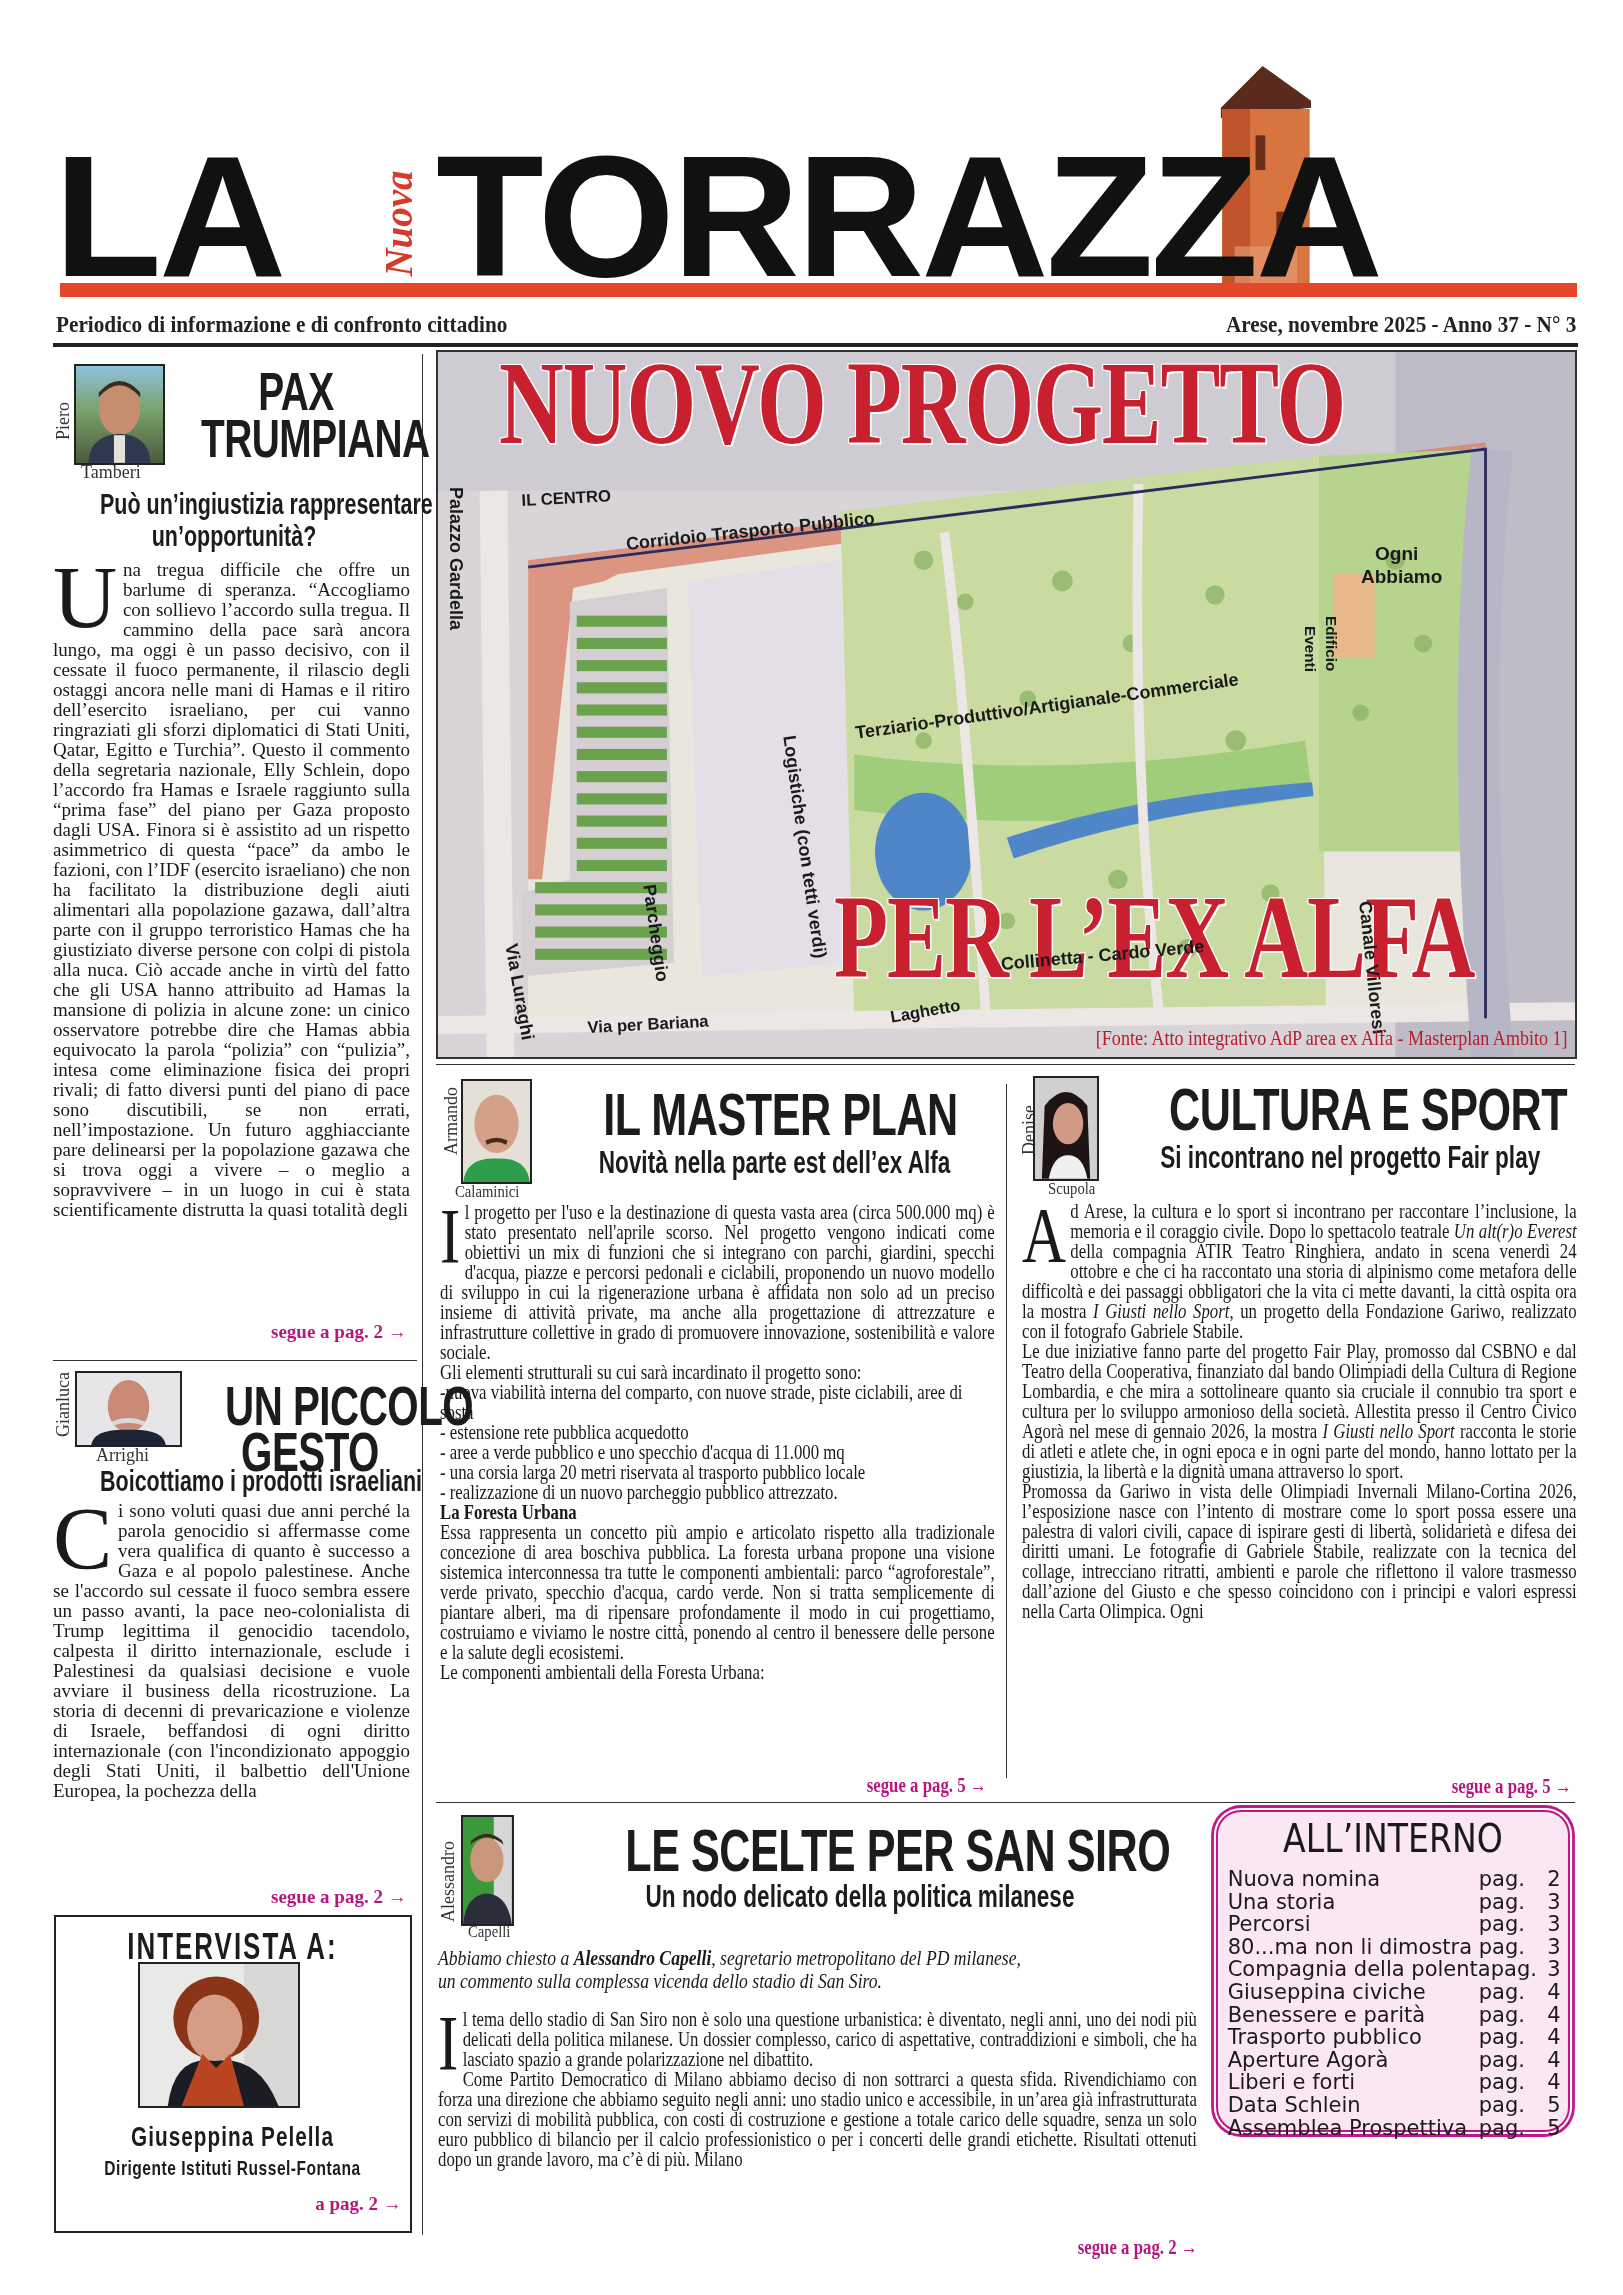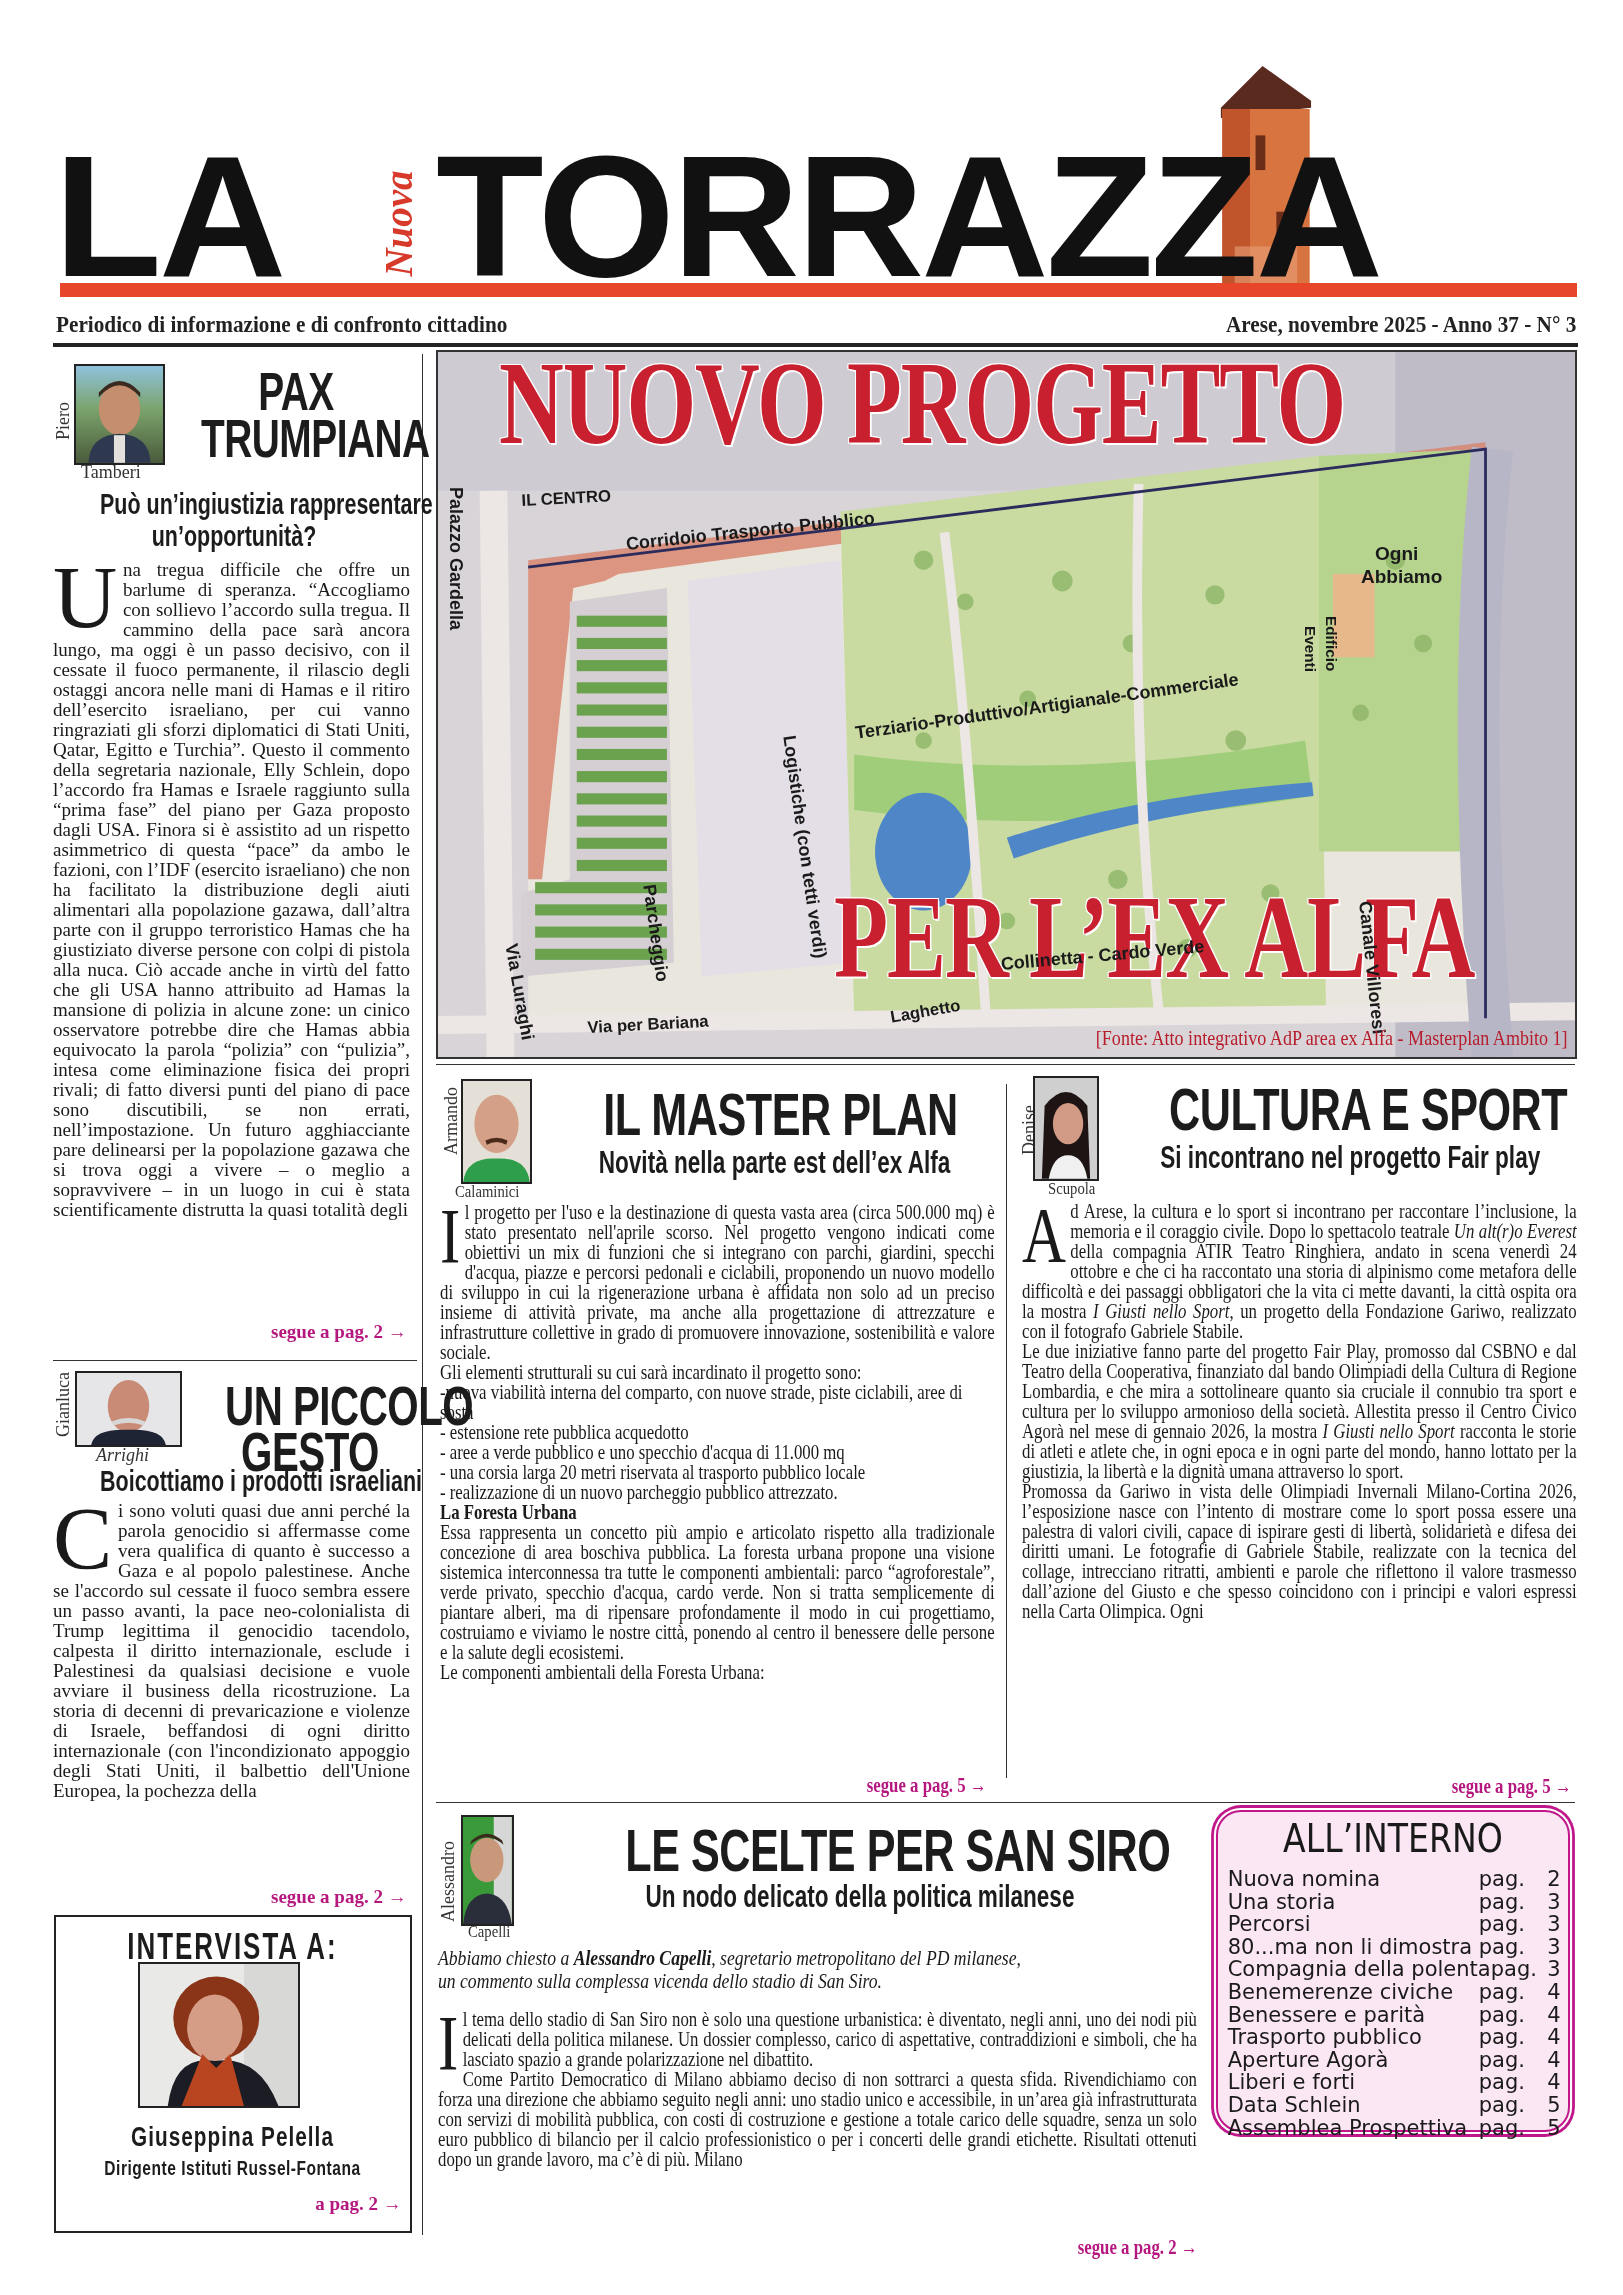--- a/index.html
+++ b/index.html
@@ -95,21 +95,21 @@
 
 <article class="abs" style="left:53px;top:1364px;width:362px;height:541px;">
   <div class="abs byline-v" style="left:0px;top:73px;">Gianluca</div>
   <div class="abs photo" style="left:22px;top:7px;width:103px;height:72px;background:#e6e6e8;">
     <svg width="103" height="72" viewBox="0 0 148 104">
         <ellipse cx="74" cy="48" rx="30" ry="38" fill="#c98b76"></ellipse>
         <path d="M50 70 Q74 60 98 70 L96 76 Q74 68 52 76Z" fill="#d8d8d8"></path>
         <path d="M20 104 Q24 80 74 82 Q124 80 128 104Z" fill="#1e2433"></path>
       </svg>
   </div>
-  <div class="abs" style="left:43px;top:81px;font-size:18px;color:#333;font-style:italic;">Arrighi</div>
+  <div class="abs" style="left:43px;top:81px;font-size:18px;color:#333;">Arrighi</div>
   <div class="abs headline" style="left:139px;top:14px;width:236px;font-size:56px;line-height:56px;">UN PICCOLO</div>
   <div class="abs headline" style="left:139px;top:60px;width:236px;font-size:56px;line-height:56px;">GESTO</div>
   <div class="abs subtitle" style="left:0;top:102px;width:362px;font-size:29px;line-height:30.5px;">Boicottiamo i prodotti israeliani</div>
   <div class="abs body-text" style="left:0;top:137px;width:357px;">
     <span class="dropcap">C</span><span>i sono voluti quasi due anni perché la parola genocidio si affermasse come vera qualifica di quanto è successo a Gaza e al popolo palestinese. Anche se l'accordo sul cessate il fuoco sembra essere un passo avanti, la pace neo-colonialista di Trump legittima il genocidio tacendolo, calpesta il diritto internazionale, esclude i Palestinesi da qualsiasi decisione e vuole avviare il business della ricostruzione. La storia di decenni di prevaricazione e violenze di Israele, beffandosi di ogni diritto internazionale (con l'incondizionato appoggio degli Stati Uniti, il balbettio dell'Unione Europea, la pochezza della</span>
   </div>
   <a class="abs segue" style="right:8.3px;top:522px;">segue a pag. 2 →</a>
 </article>
 
 <div class="abs intervista">
@@ -321,21 +321,21 @@
         </span>
       </a>
       <a class="interno-row">
         <span>Compagnia della polenta</span>
         <span class="pg">
           <span>pag.</span>
           <span>3</span>
         </span>
       </a>
       <a class="interno-row">
-        <span>Benemerenze civiche</span>
+        <span>Giuseppina civiche</span>
         <span class="pg">
           <span>pag.</span>
           <span>4</span>
         </span>
       </a>
       <a class="interno-row">
         <span>Benessere e parità</span>
         <span class="pg">
           <span>pag.</span>
           <span>4</span>

